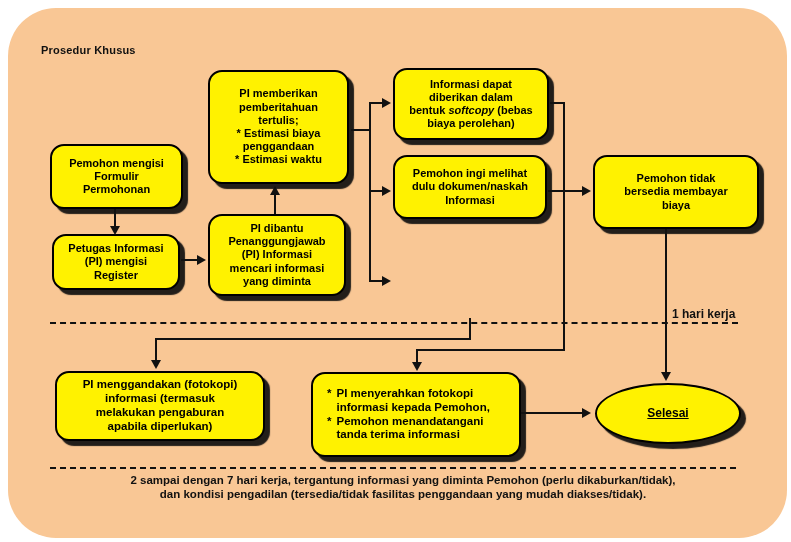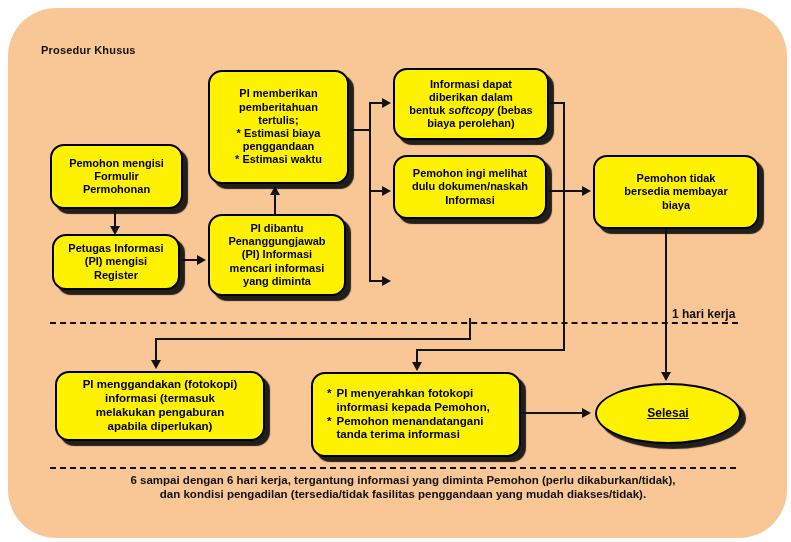--- a/index.html
+++ b/index.html
@@ -144,18 +144,18 @@
     <div class="ah ah-down" style="left:653px;top:364px;"></div>
 
     <div class="hl" style="left:513px;top:404px;width:64px;"></div>
     <div class="ah ah-right" style="left:574px;top:400px;"></div>
 
     <div class="dash" style="left:42px;top:314px;width:688px;"></div>
     <div class="phase-label" style="left:664px;top:299px;">1 hari kerja</div>
     <div class="dash" style="left:42px;top:459px;width:686px;"></div>
 
     <div class="footnote">
-      <div>6 sampai dengan 6 hari kerja, tergantung informasi yang diminta Pemohon (perlu dikaburkan/tidak),</div>
+      <div>2 sampai dengan 7 hari kerja, tergantung informasi yang diminta Pemohon (perlu dikaburkan/tidak),</div>
       <div>dan kondisi pengadilan (tersedia/tidak fasilitas penggandaan yang mudah diakses/tidak).</div>
     </div>
 
   </div>
 </div>
 
 </body></html>

